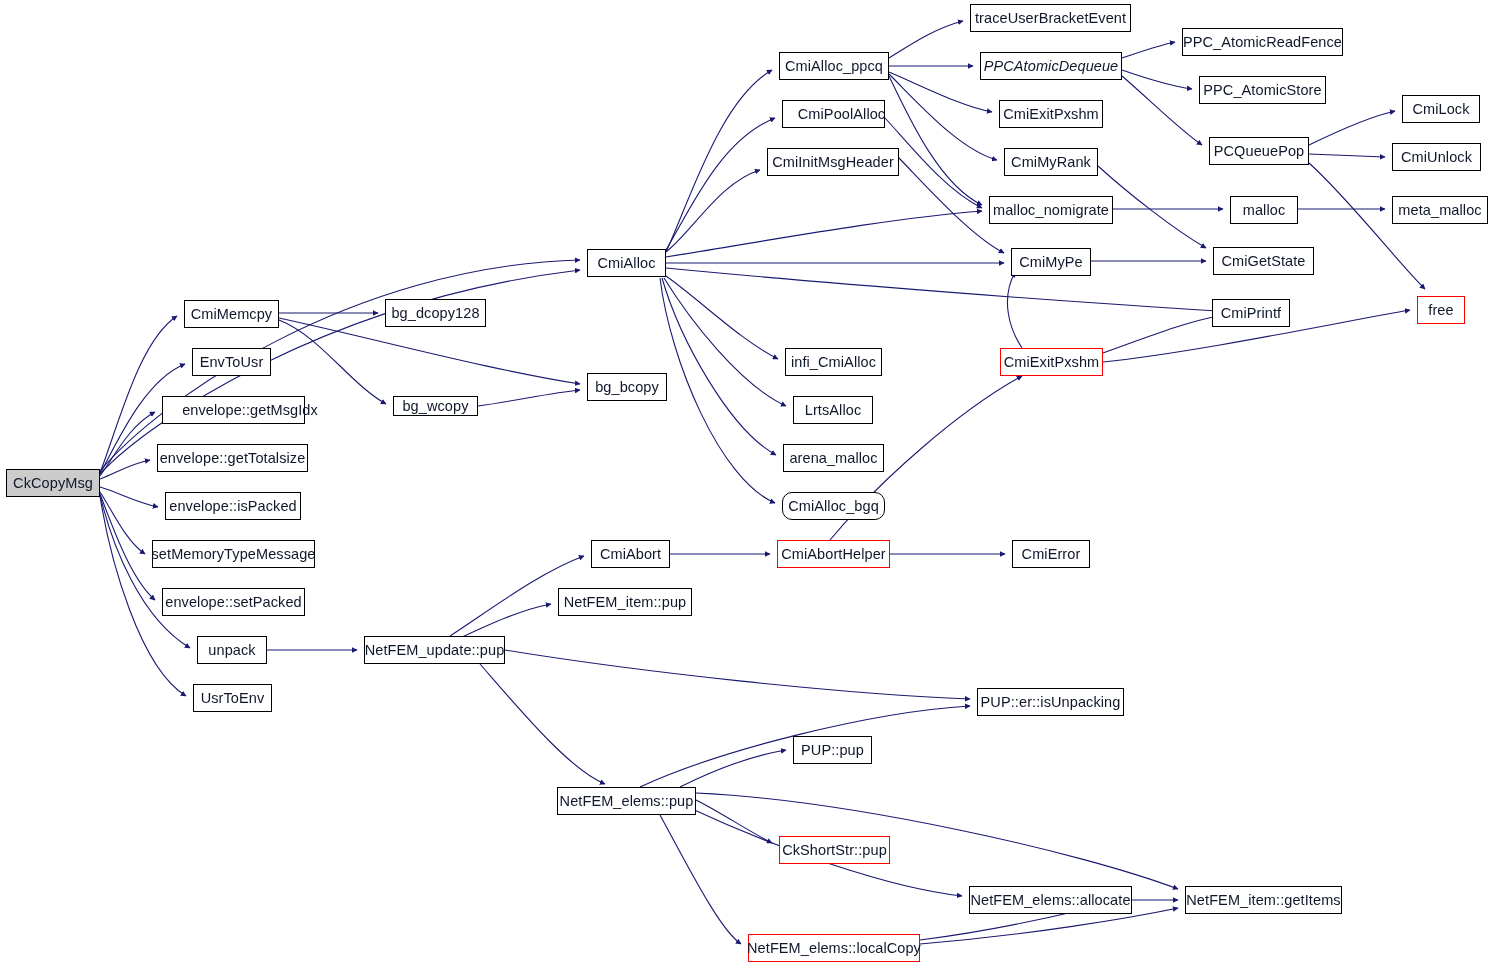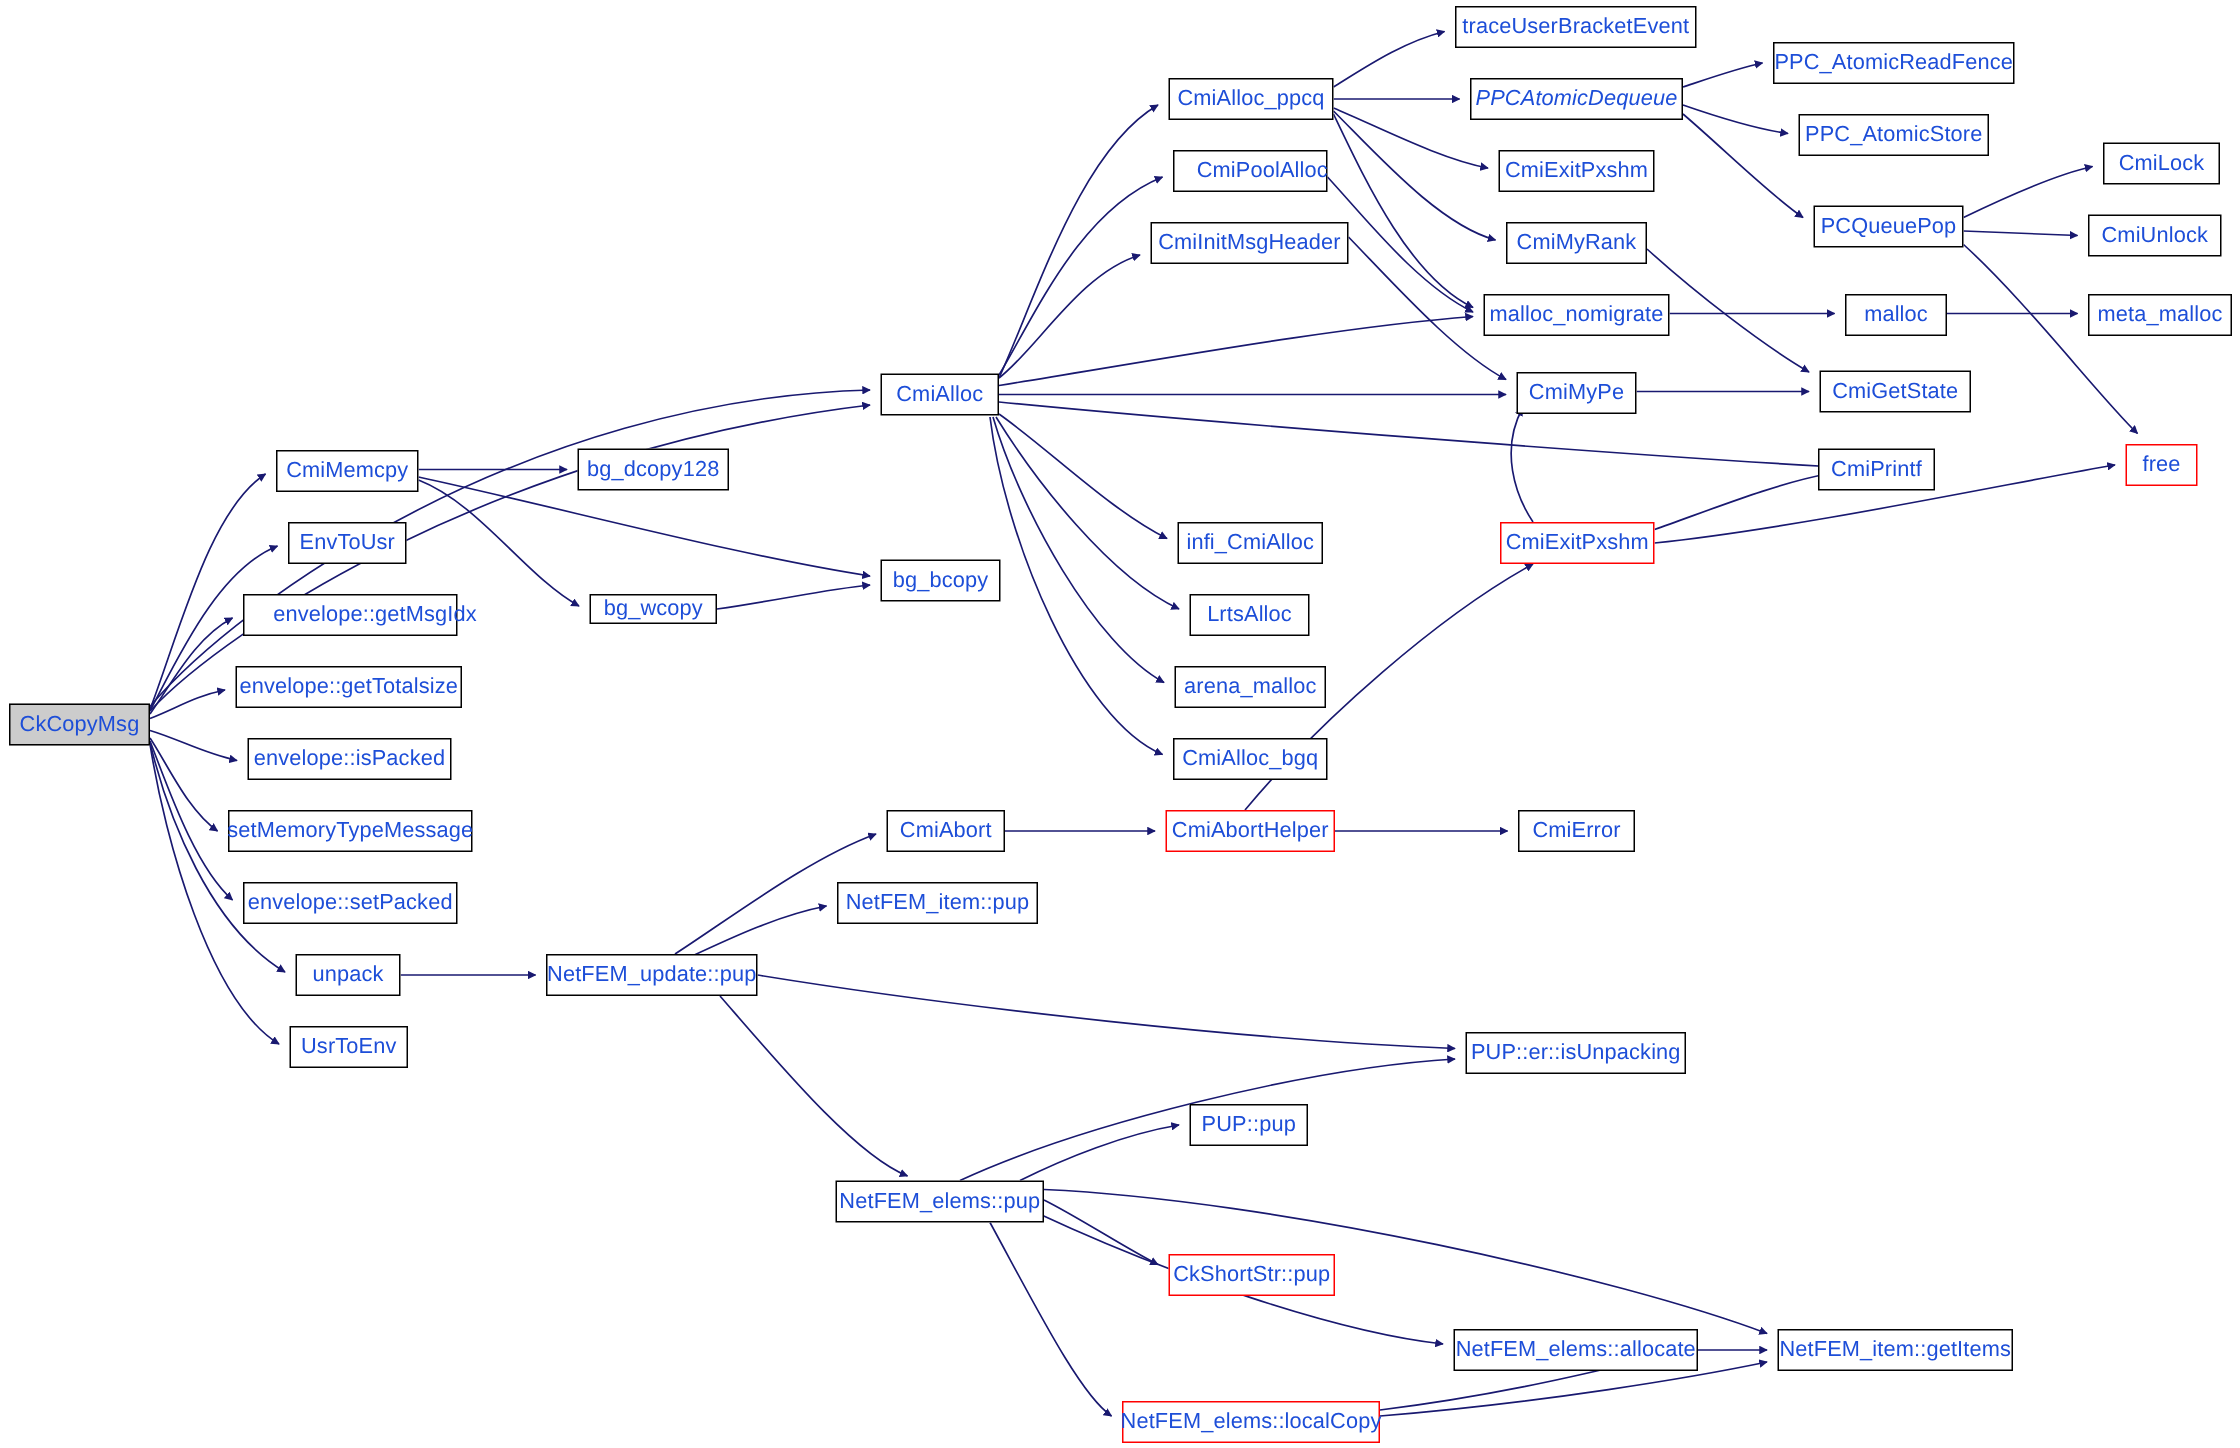--- a/index.html
+++ b/index.html
@@ -21,21 +21,21 @@
     top: 0;
     width: 1493px;
     height: 965px;
     pointer-events: none;
   }
   .node {
     position: absolute;
     box-sizing: border-box;
     border: 1px solid #000000;
     background: #ffffff;
-    color: #1d4ed8;
+    color: #0f172a;
     font-size: 14.5px;
     line-height: 1;
     display: flex;
     align-items: center;
     justify-content: center;
     white-space: nowrap;
     letter-spacing: 0.1px;
     z-index: 2;
     cursor: pointer;
   }
@@ -137,21 +137,21 @@
       <div class="node" style="left: 393px; top: 396px; width: 85px; height: 20px;">bg_wcopy</div>
       <div class="node" style="left: 587px; top: 373px; width: 80px; height: 28px;">bg_bcopy</div>
       <div class="node" style="left: 587px; top: 249px; width: 79px; height: 28px;">CmiAlloc</div>
       <div class="node" style="left: 364px; top: 636px; width: 141px; height: 28px;">NetFEM_update::pup</div>
       <div class="node" style="left: 779px; top: 52px; width: 110px; height: 28px;">CmiAlloc_ppcq</div>
       <div class="node" style="left: 782px; top: 100px; width: 103px; height: 28px; padding-left: 16px;">CmiPoolAlloc</div>
       <div class="node" style="left: 767px; top: 148px; width: 132px; height: 28px;">CmiInitMsgHeader</div>
       <div class="node" style="left: 785px; top: 348px; width: 97px; height: 28px;">infi_CmiAlloc</div>
       <div class="node" style="left: 793px; top: 396px; width: 80px; height: 28px;">LrtsAlloc</div>
       <div class="node" style="left: 783px; top: 444px; width: 101px; height: 28px;">arena_malloc</div>
-      <div class="node" style="left: 782px; top: 492px; width: 103px; height: 28px;">CmiAlloc_bgq</div>
+      <div class="node" style="left: 782px; top: 492px; width: 103px; height: 28px; border-radius: 10px;">CmiAlloc_bgq</div>
       <div class="node" style="left: 970px; top: 4px; width: 161px; height: 28px;">traceUserBracketEvent</div>
       <div class="node" style="left: 980px; top: 52px; width: 142px; height: 28px; font-style: italic;">PPCAtomicDequeue</div>
       <div class="node" style="left: 999px; top: 100px; width: 104px; height: 28px;">CmiExitPxshm</div>
       <div class="node" style="left: 1004px; top: 148px; width: 94px; height: 28px;">CmiMyRank</div>
       <div class="node" style="left: 989px; top: 196px; width: 124px; height: 28px;">malloc_nomigrate</div>
       <div class="node" style="left: 1011px; top: 248px; width: 80px; height: 28px;">CmiMyPe</div>
       <div class="node red" style="left: 1000px; top: 348px; width: 103px; height: 28px;">CmiExitPxshm</div>
       <div class="node" style="left: 1182px; top: 28px; width: 161px; height: 28px;">PPC_AtomicReadFence</div>
       <div class="node" style="left: 1199px; top: 76px; width: 127px; height: 28px;">PPC_AtomicStore</div>
       <div class="node" style="left: 1209px; top: 137px; width: 100px; height: 28px;">PCQueuePop</div>

